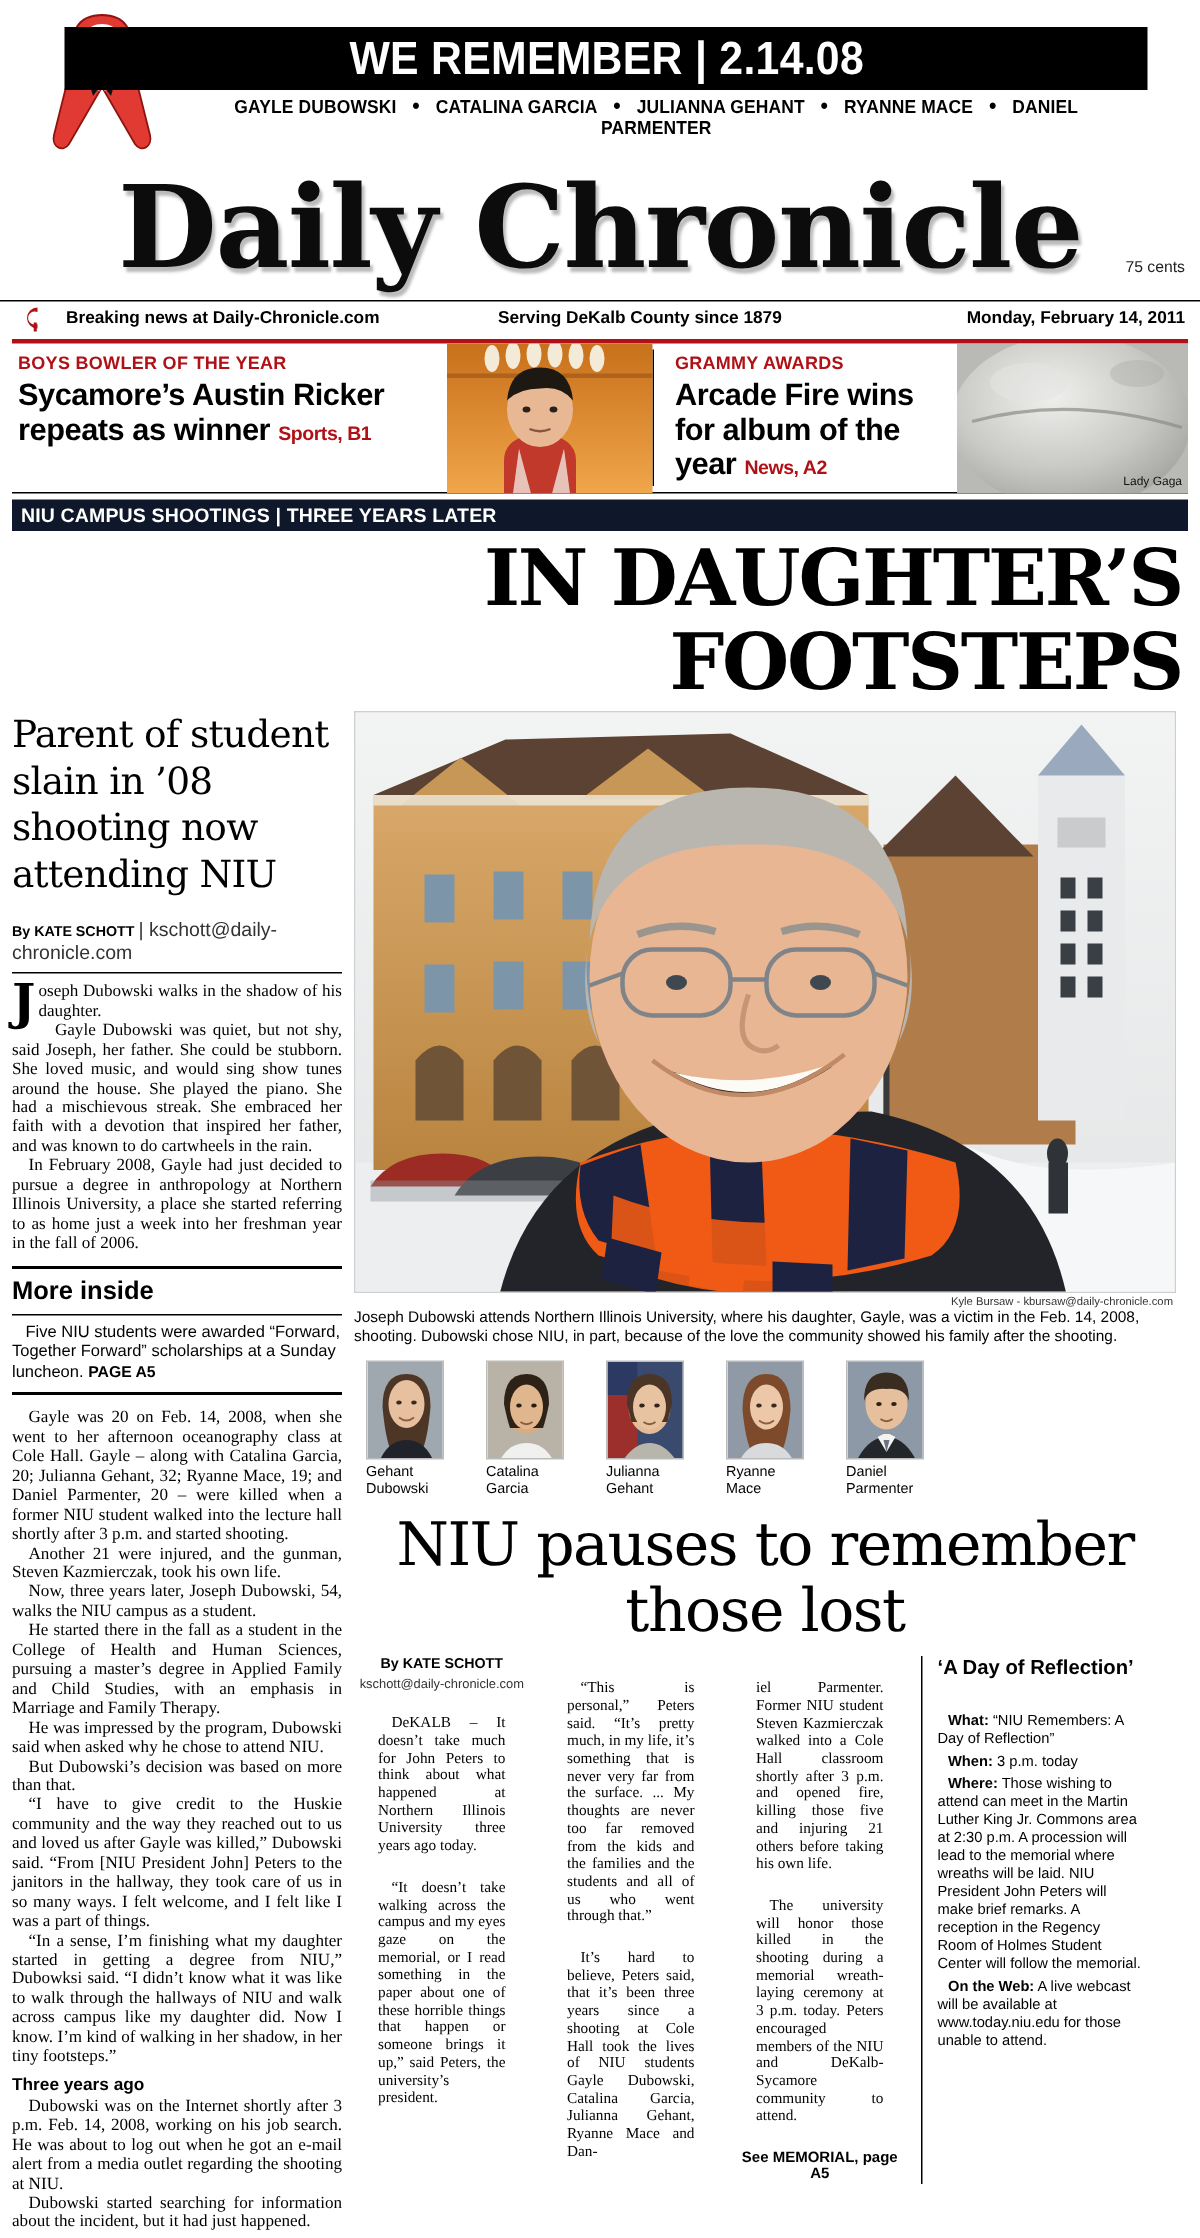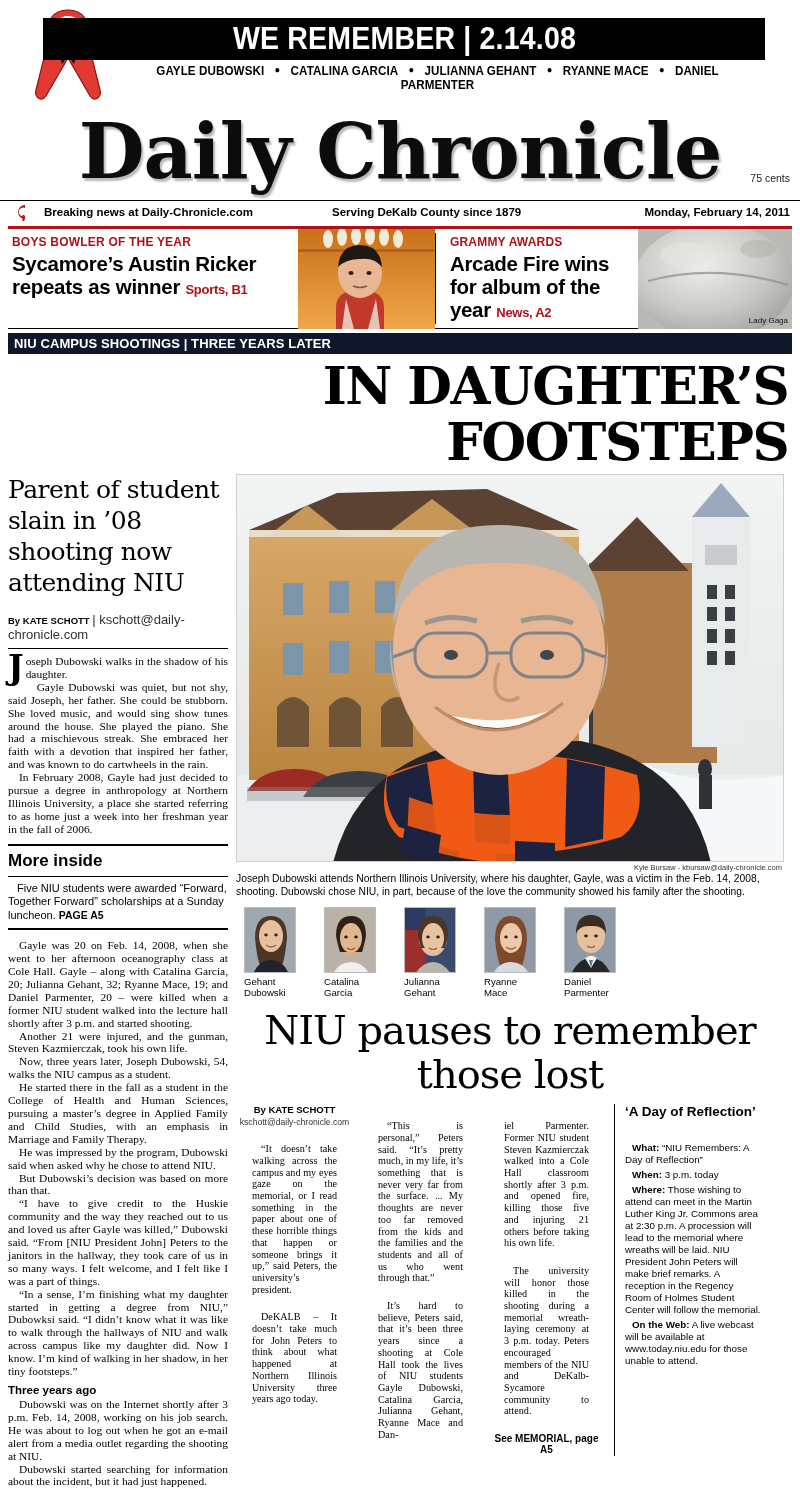--- a/index.html
+++ b/index.html
@@ -577,22 +577,22 @@
         </div>
       </div>
 
       <div class="head2">NIU pauses to remember those lost</div>
 
       <div class="cols4">
         <div class="c4">
           <div class="byline" style="text-align:center">By KATE SCHOTT</div>
           <div class="byline" style="text-align:center;font-weight:normal;font-size:8.6px;color:#333;margin-bottom:8px">kschott@daily-chronicle.com</div>
           <div class="microtext">
+            <p>DeKALB – It doesn’t take much for John Peters to think about what happened at Northern Illinois University three years ago today.</p>
             <p>“It doesn’t take walking across the campus and my eyes gaze on the memorial, or I read something in the paper about one of these horrible things that happen or someone brings it up,” said Peters, the university’s president.</p>
-            <p>DeKALB – It doesn’t take much for John Peters to think about what happened at Northern Illinois University three years ago today.</p>
           </div>
         </div>
         <div class="c4">
           <div class="microtext">
             <p>“This is personal,” Peters said. “It’s pretty much, in my life, it’s something that is never very far from the surface. ... My thoughts are never too far removed from the kids and the families and the students and all of us who went through that.”</p>
             <p>It’s hard to believe, Peters said, that it’s been three years since a shooting at Cole Hall took the lives of NIU students Gayle Dubowski, Catalina Garcia, Julianna Gehant, Ryanne Mace and Dan-</p>
           </div>
         </div>
         <div class="c4">
           <div class="microtext">

